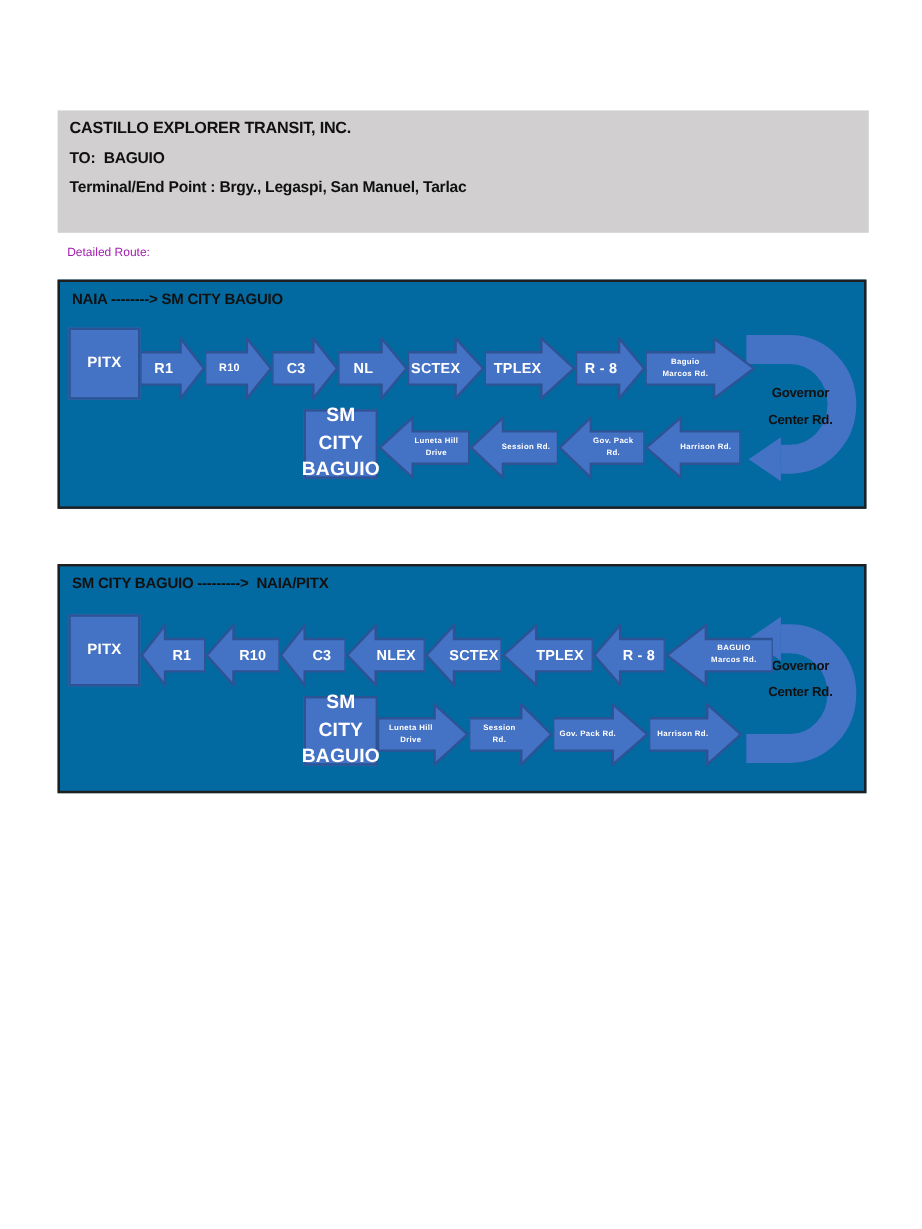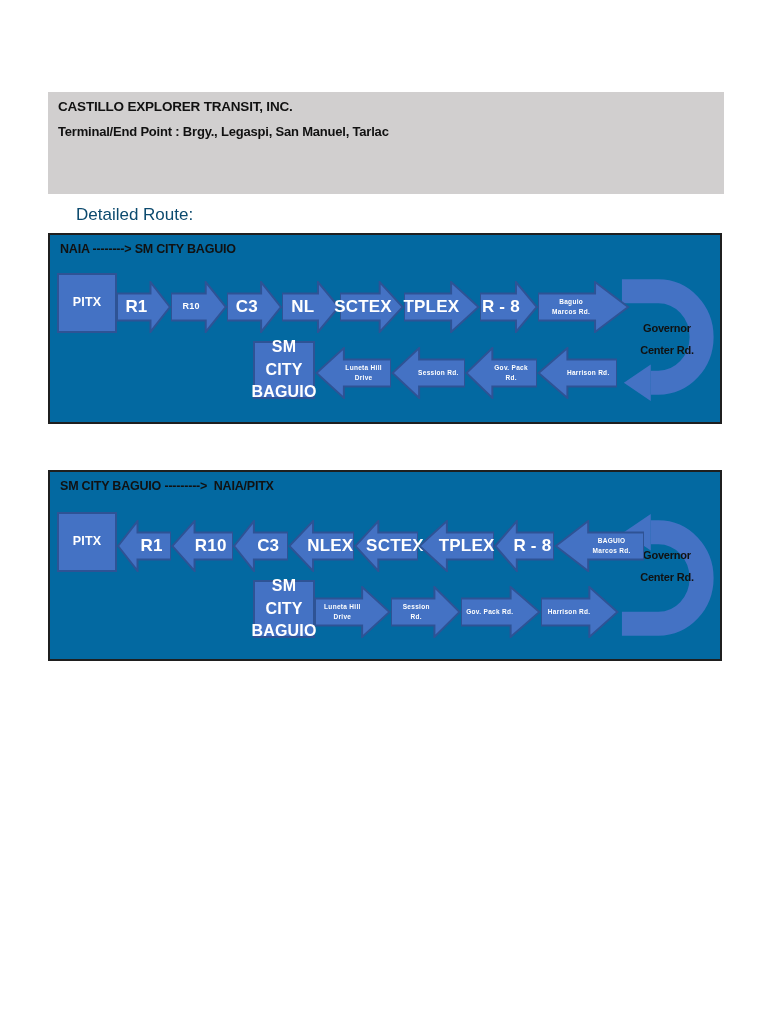--- a/index.html
+++ b/index.html
@@ -13,21 +13,21 @@
     position:absolute; left:48px; top:92px; width:676px; height:102px;
     background:var(--header_bg,#d1cfcf); box-sizing:border-box; padding:3px 10px;
   }
   .h-line {
     font-weight:bold; color:#111; font-size:13px; line-height:24.5px;
     letter-spacing:-0.2px; white-space:pre;
   }
   .h-line.company { font-size:13.5px; }
 
   .detailed-route {
-    position:absolute; left:56px; top:205px; font-size:17px; color:#0c4a6e;margin-left:20px;
+    position:absolute; left:56px; top:205px; font-size:10px; color:#a21caf;
   }
 
   
   .diagram {
     position:absolute; left:48px; width:674px; height:191px;
     border:2px solid var(--diagram_border,#222); box-sizing:border-box; background:#0369a1;
   }
   #d1 { top:233px; }
   #d2 { top:470px; }
   .d-title {
@@ -56,21 +56,21 @@
   .arrow svg { position:absolute; left:0; top:0; width:100%; height:100%; display:block; }
   .arrow polygon, .uturn path, .uturn polygon {
     fill:var(--arrow_fill,#4472c4); stroke:var(--arrow_border,#2e5395);
     stroke-width:2; vector-effect:non-scaling-stroke;
   }
   .uturn path { fill:none; stroke:var(--arrow_fill,#4472c4); stroke-width:24; }
   .uturn polygon { stroke:none; }
   .al {
     position:absolute; left:0; top:0; right:0; bottom:0; display:flex;
     align-items:center; justify-content:center; color:#fff; font-weight:bold;
-    font-size:17px; text-align:center; white-space:pre-line; line-height:1.25;
+    font-size:12px; text-align:center; white-space:pre-line; line-height:1.25;
     box-sizing:border-box; letter-spacing:0.2px;
   }
   .arrow.right .al { padding-right:28%; }
   .arrow.left  .al { padding-left:28%; }
   .al.sm { font-size:6.5px; line-height:1.6; letter-spacing:0.3px; }
   .al.md { font-size:9px; }
 
   
   .uturn { position:absolute; left:570px; top:42px; width:96px; height:124px; }
   .uturn svg { width:100%; height:100%; display:block; }
@@ -82,20 +82,21 @@
   #d1 .gov { top:40px; }
   #d2 .gov { top:30px; }
 </style>
 </head>
 <body>
 
 <div class="page">
 
   <div class="header-block">
     <div class="h-line company">CASTILLO EXPLORER TRANSIT, INC.</div>
+    <div class="h-line">TO:  BAGUIO</div>
     <div class="h-line">Terminal/End Point : Brgy., Legaspi, San Manuel, Tarlac</div>
   </div>
 
   <div class="detailed-route">Detailed Route:</div>
 
   <div class="diagram" id="d1">
     <div class="d-title">NAIA --------&gt; SM CITY BAGUIO</div>
 
     <div class="uturn">
       <svg viewBox="0 0 100 122" preserveAspectRatio="none">

